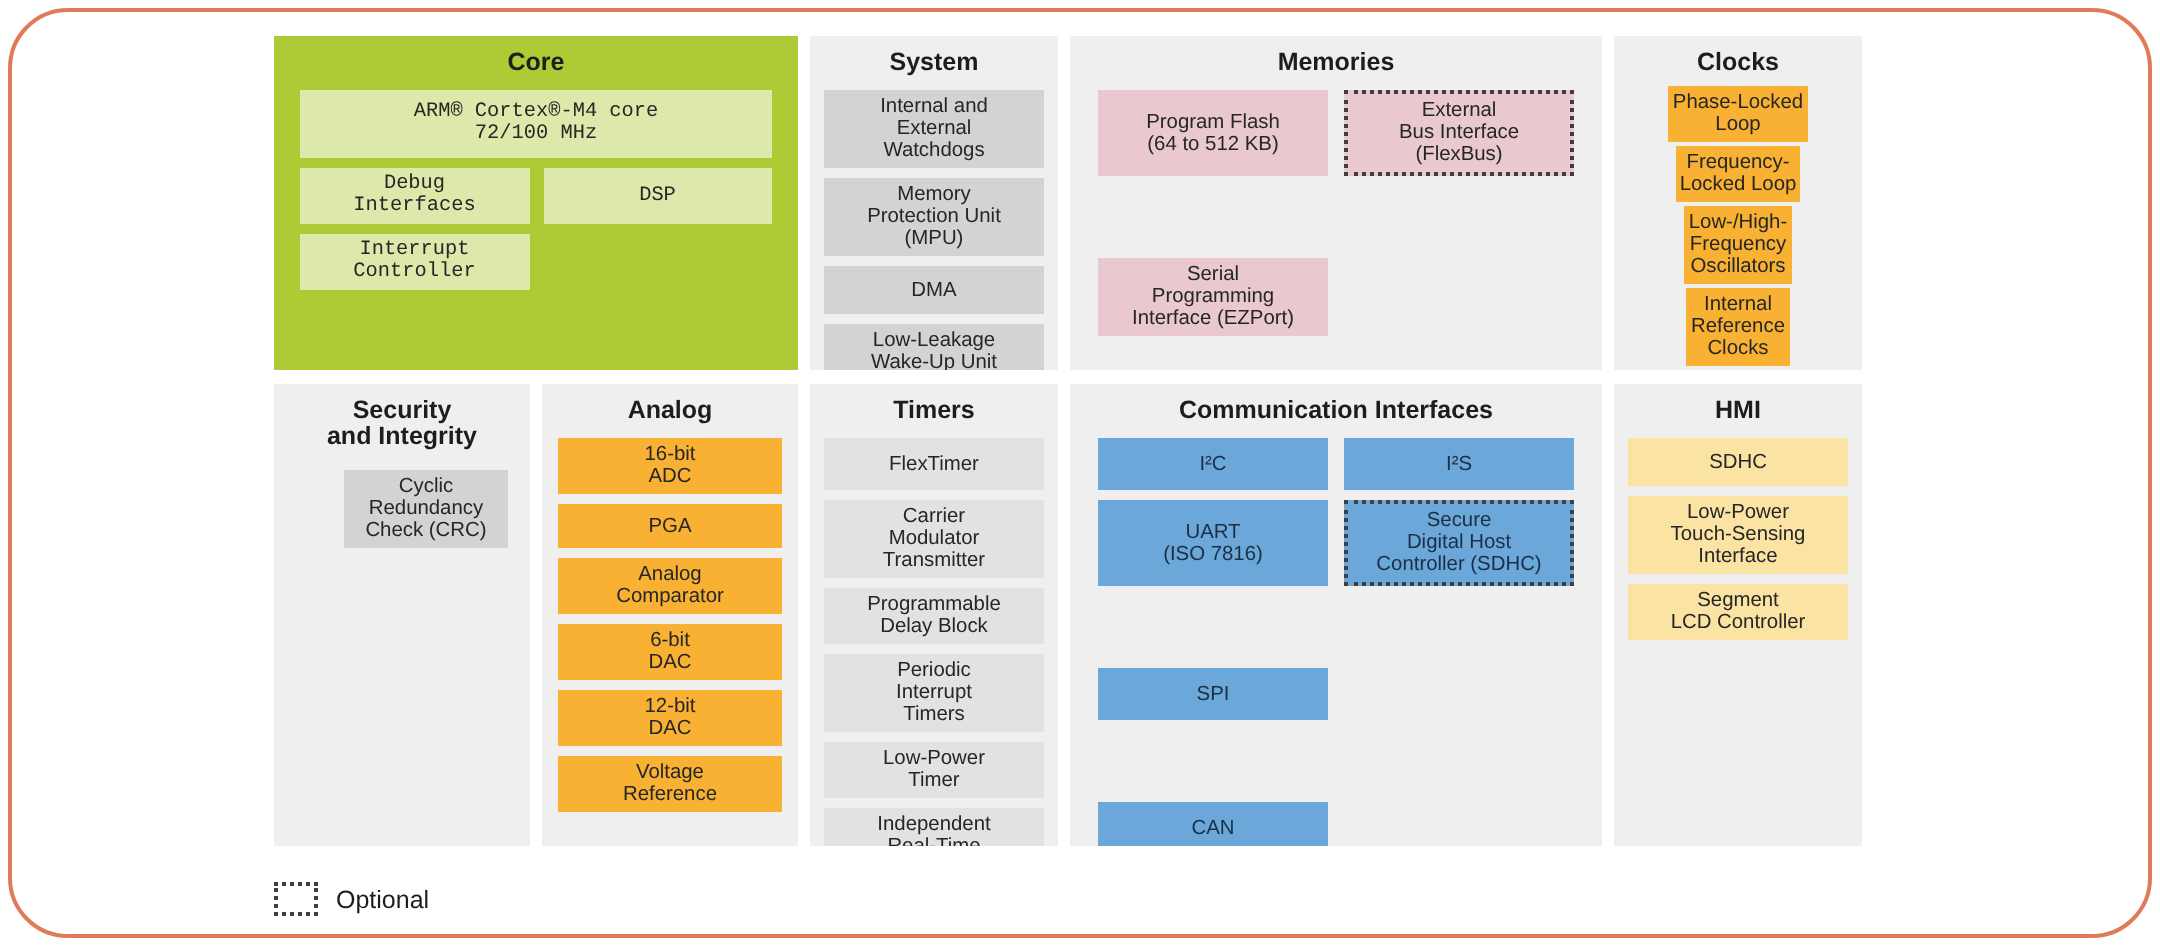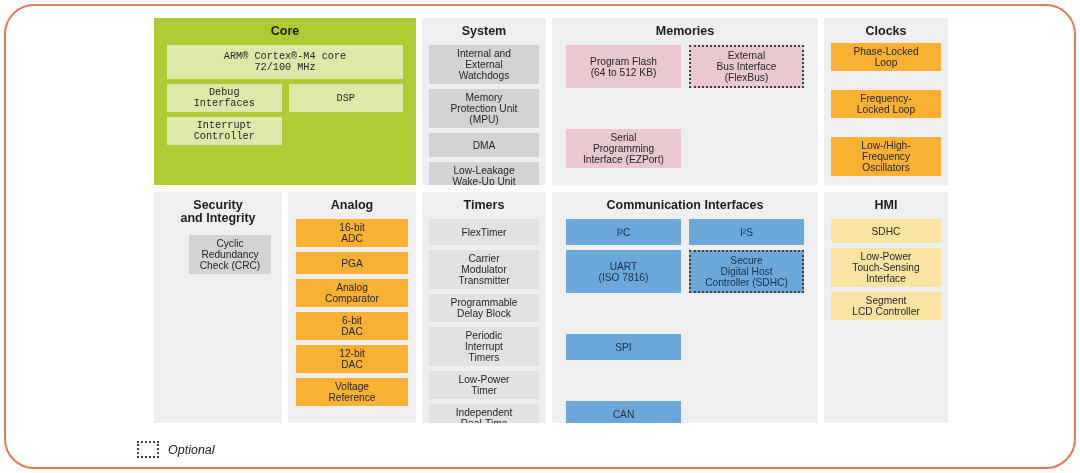--- a/index.html
+++ b/index.html
@@ -1,20 +1,20 @@
 <!DOCTYPE html>
 <html style="--frame: #e07a5a; --section_bg: #efeff0; --core_bg: #aeca35; --core_block: #dde8ab; --gray_block: #d3d3d4; --timer_block: #e2e2e3; --memory_block: #e9c8cf; --orange_block: #f8b133; --blue_block: #6ba7d9; --yellow_block: #fbe3a3;"><head>
 <meta charset="utf-8">
 <style>
   html,body{margin:0;padding:0;background:#ffffff;}
   body{width:1080px;height:473px;position:relative;overflow:hidden;
        font-family:"Liberation Sans",sans-serif;color:#2a2a2a;}
   .frame{position:absolute;inset:4px;border:2px solid var(--frame,#e07a5a);
          border-radius:30px;pointer-events:none;}
-  .board{position:absolute;left:154px;top:18px;width:714px;display:grid;
+  .board{position:absolute;left:137px;top:18px;width:714px;display:grid;
          grid-template-columns:128px 128px 124px 266px 124px;
          grid-template-rows:167px 231px;gap:7px 6px;}
   .panel{background:var(--section_bg,#efeff0);overflow:hidden;
          display:flex;flex-direction:column;box-sizing:border-box;}
   .panel h3{margin:7px 4px 0 4px;text-align:center;font-size:12.5px;
             font-weight:bold;color:#1d1d1d;white-space:pre-line;line-height:13px;}
   .blocks{display:flex;flex-direction:column;gap:5px;margin-top:7px;}
   .block{box-sizing:border-box;display:flex;align-items:center;justify-content:center;
          text-align:center;font-size:10.2px;line-height:11px;white-space:pre-line;
          padding:3px 2px;color:#262626;}
@@ -27,32 +27,32 @@
   .h34{min-height:34px;} .h27{min-height:27px;} .h24{min-height:24px;}
   .h26{min-height:26px;} .h22{min-height:22px;} .h42{min-height:42px;}
   
   .sys .blocks,.tim .blocks,.clk .blocks,.hmi .blocks{margin-left:7px;margin-right:7px;}
   .sec .blocks{margin-left:11px;margin-right:11px;margin-top:10px;}
   .ana .blocks{margin-left:8px;margin-right:8px;}
   .sys .block{background:var(--gray_block,#d3d3d4);}
   .sec .block{background:var(--gray_block,#d3d3d4);margin-left:24px;}
   .tim .block{background:var(--timer_block,#e2e2e3);}
   .clk .block,.ana .block{background:var(--orange_block,#f8b133);}
-  .clk .blocks{gap:19px;margin-top:5px;}
+  .clk .blocks{gap:2px;margin-top:5px;align-items:center;}
   .hmi .block{background:var(--yellow_block,#fbe3a3);}
   
   .mem .blocks,.com .blocks{display:grid;grid-template-columns:1fr 1fr;
         gap:5px 8px;margin-left:14px;margin-right:14px;}
   .mem .block{background:var(--memory_block,#e9c8cf);}
   .com .block{background:var(--blue_block,#6ba7d9);color:#1c2f46;}
   .colspan-left{grid-column:1;margin-top:36px;}
   
   .legend{position:absolute;left:137px;top:441px;display:flex;align-items:center;gap:9px;}
   .legend-swatch{width:18px;height:13px;border:2px dotted #3f3f3f;background:#fff;}
-  .legend-label{font-size:12.5px;color:#1d1d1d;font-style:italic;}
+  .legend-label{font-size:12.5px;color:#1d1d1d;}
 </style>
 </head>
 <body>
 
 <div class="frame"></div>
 
 <div class="board">
 
   <section class="panel core">
     <h3>Core</h3>

